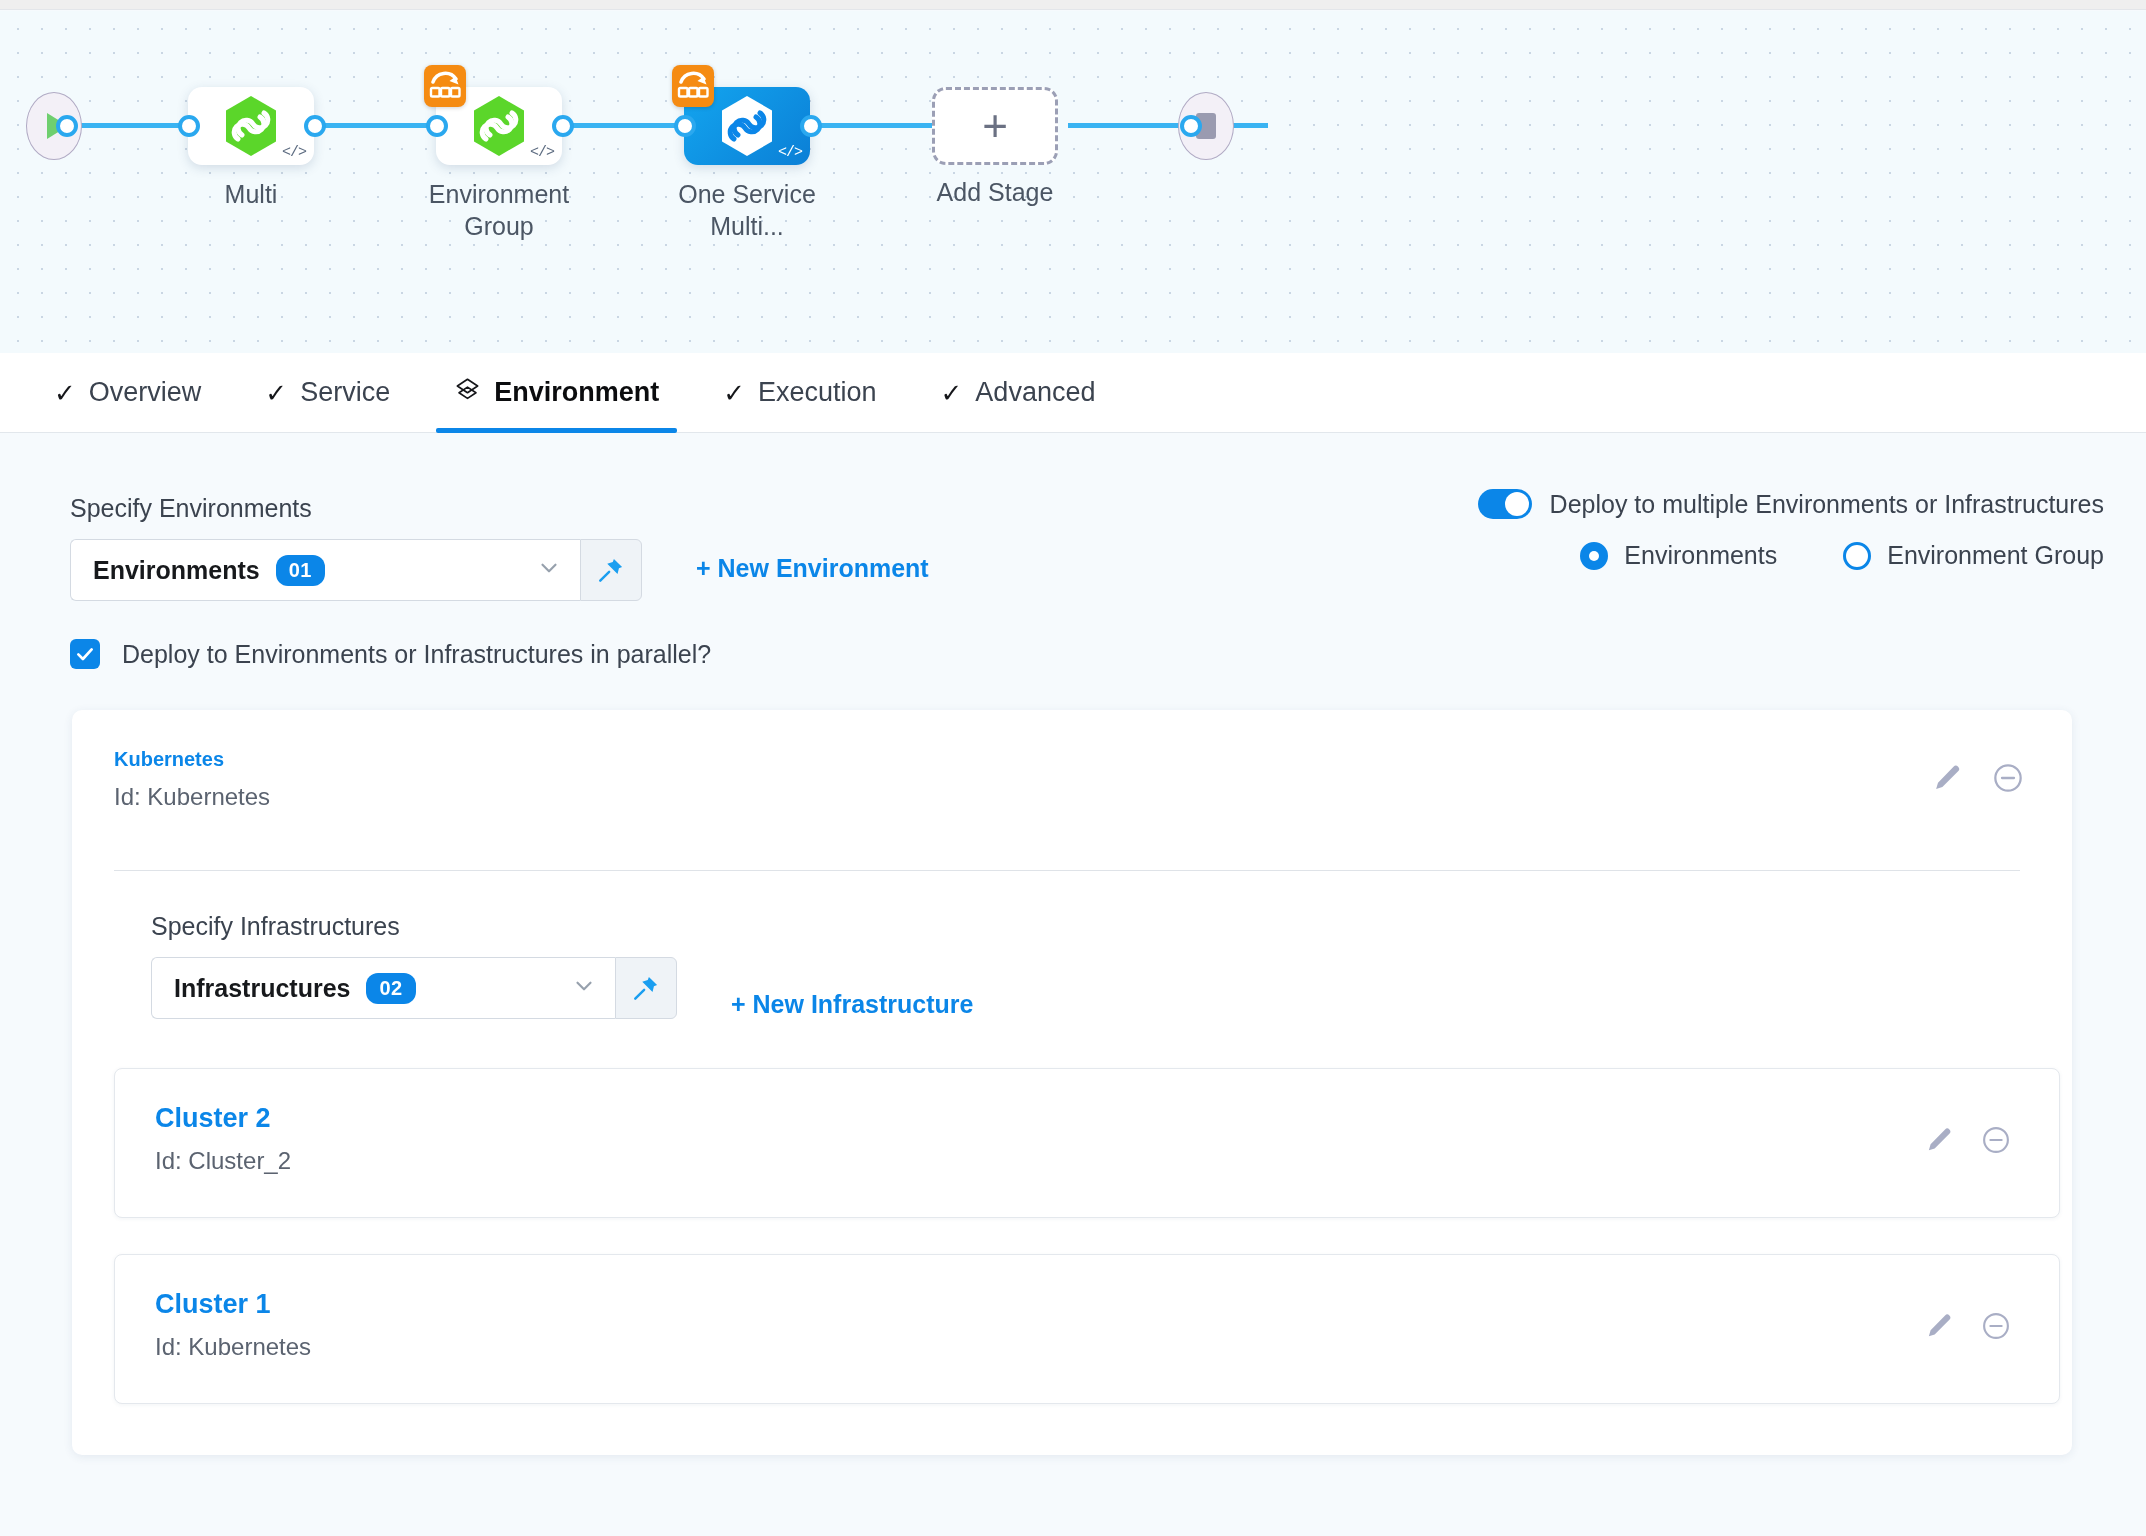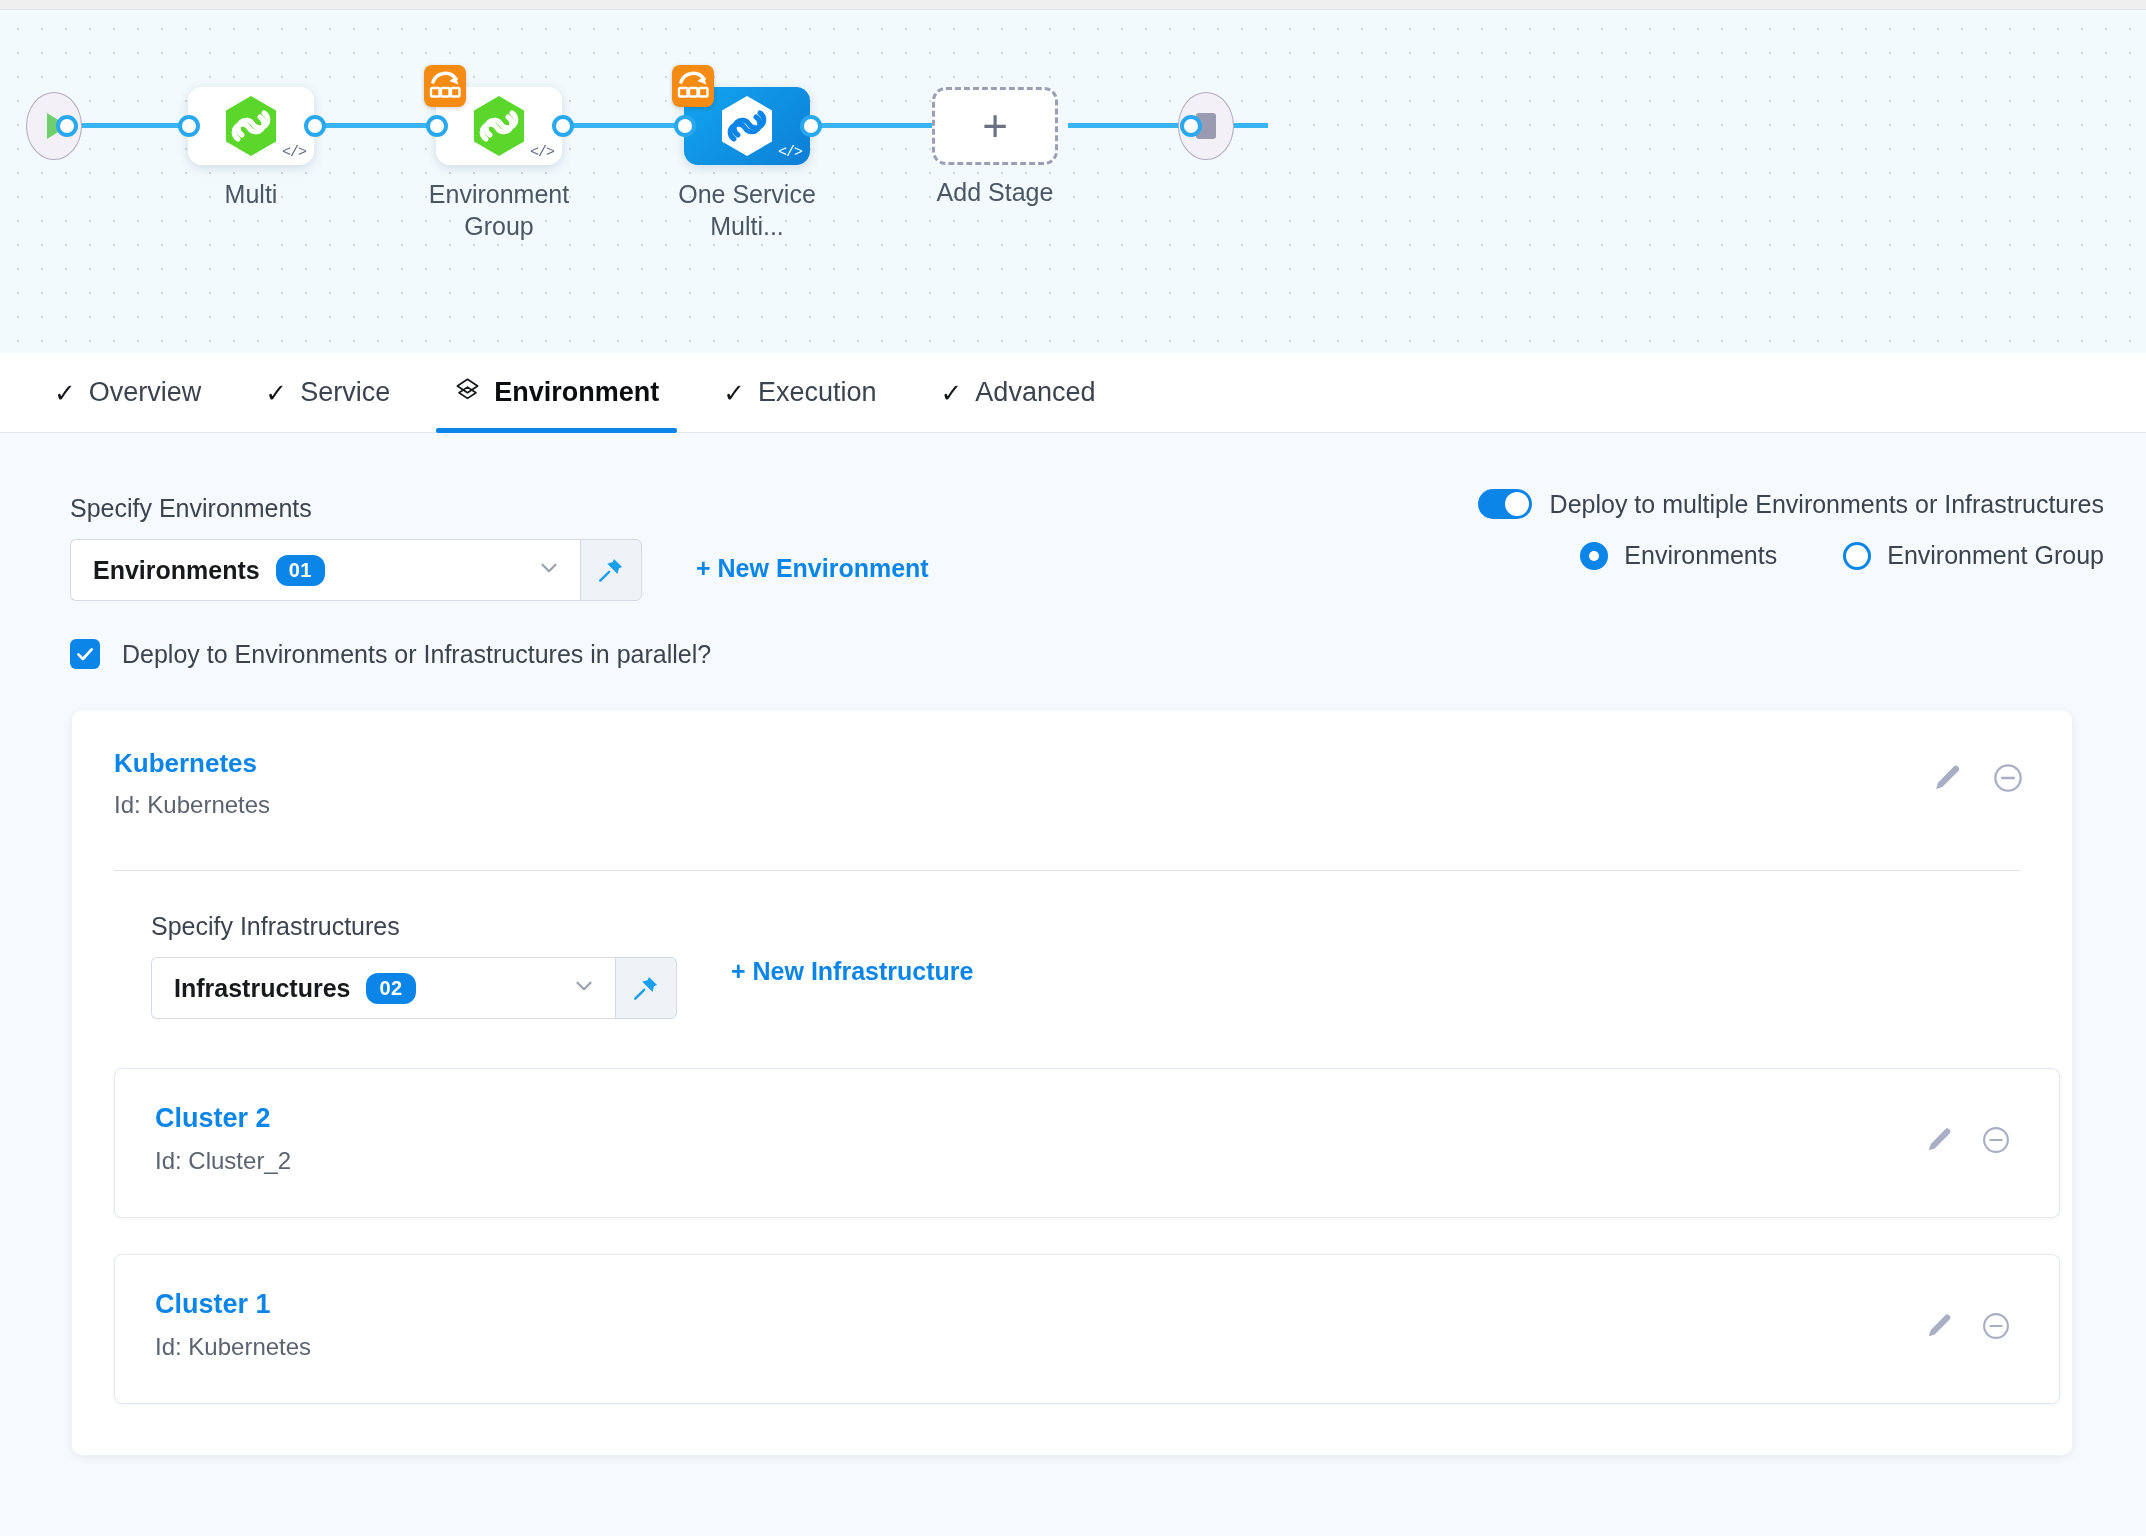--- a/index.html
+++ b/index.html
@@ -157,21 +157,21 @@
   }
   .check-label { font-size: 25px; color: #3b434f; }
 
   
   .env-card {
     position: absolute; top: 276px; left: 72px; width: 2000px; height: 745px;
     background: #fff; border-radius: 10px;
     box-shadow: 0 2px 10px rgba(40,70,110,.09);
   }
   .env-head { position: absolute; top: 38px; left: 42px; }
-  .env-name { font-size: 26px; color: #0b86e8; font-weight: bold; cursor: pointer; }
+  .env-name { font-size: 20px; color: #0b86e8; font-weight: bold; cursor: pointer; }
   .env-id { font-size: 24px; color: #5b6370; margin-top: 12px; }
   .icons-row { position: absolute; display: flex; align-items: center; gap: 30px; }
   .icon-btn { cursor: pointer; display: flex; align-items: center; justify-content: center; }
   .divider { position: absolute; height: 1px; background: #dfe3e8; }
 
   .infra-block { position: absolute; top: 202px; left: 42px; margin-left: 37px; }
 
   .infra-card {
     position: absolute; left: 42px; width: 1946px; height: 150px;
     background: #fff; border: 1px solid #e4e8ed; border-radius: 8px;
@@ -367,21 +367,21 @@
           <circle cx="12" cy="12" r="9.5"></circle>
             <path d="M7.5 12 H16.5" stroke-linecap="round"></path>
         </svg>
       </span>
     </div>
 
     <div class="divider" style="top:160px; left:42px; width:1906px;"></div>
 
     <div class="infra-block">
       <div class="section-label">Specify Infrastructures</div>
-      <div style="display:flex; align-items:flex-start; gap:54px;">
+      <div style="display:flex; align-items:flex-end; gap:54px;">
         <div class="dd-wrap">
           <div class="dd-main" style="width:464px;">
             <span class="dd-text">Infrastructures</span>
             <span class="count-pill">02</span>
             <span class="chev">
               <svg width="26" height="26" viewBox="0 0 24 24" fill="none" stroke="#97a1ad" stroke-width="2" stroke-linecap="round" stroke-linejoin="round">
                   <path d="M6 9 L12 15 L18 9"></path>
                 </svg>
             </span>
           </div>

